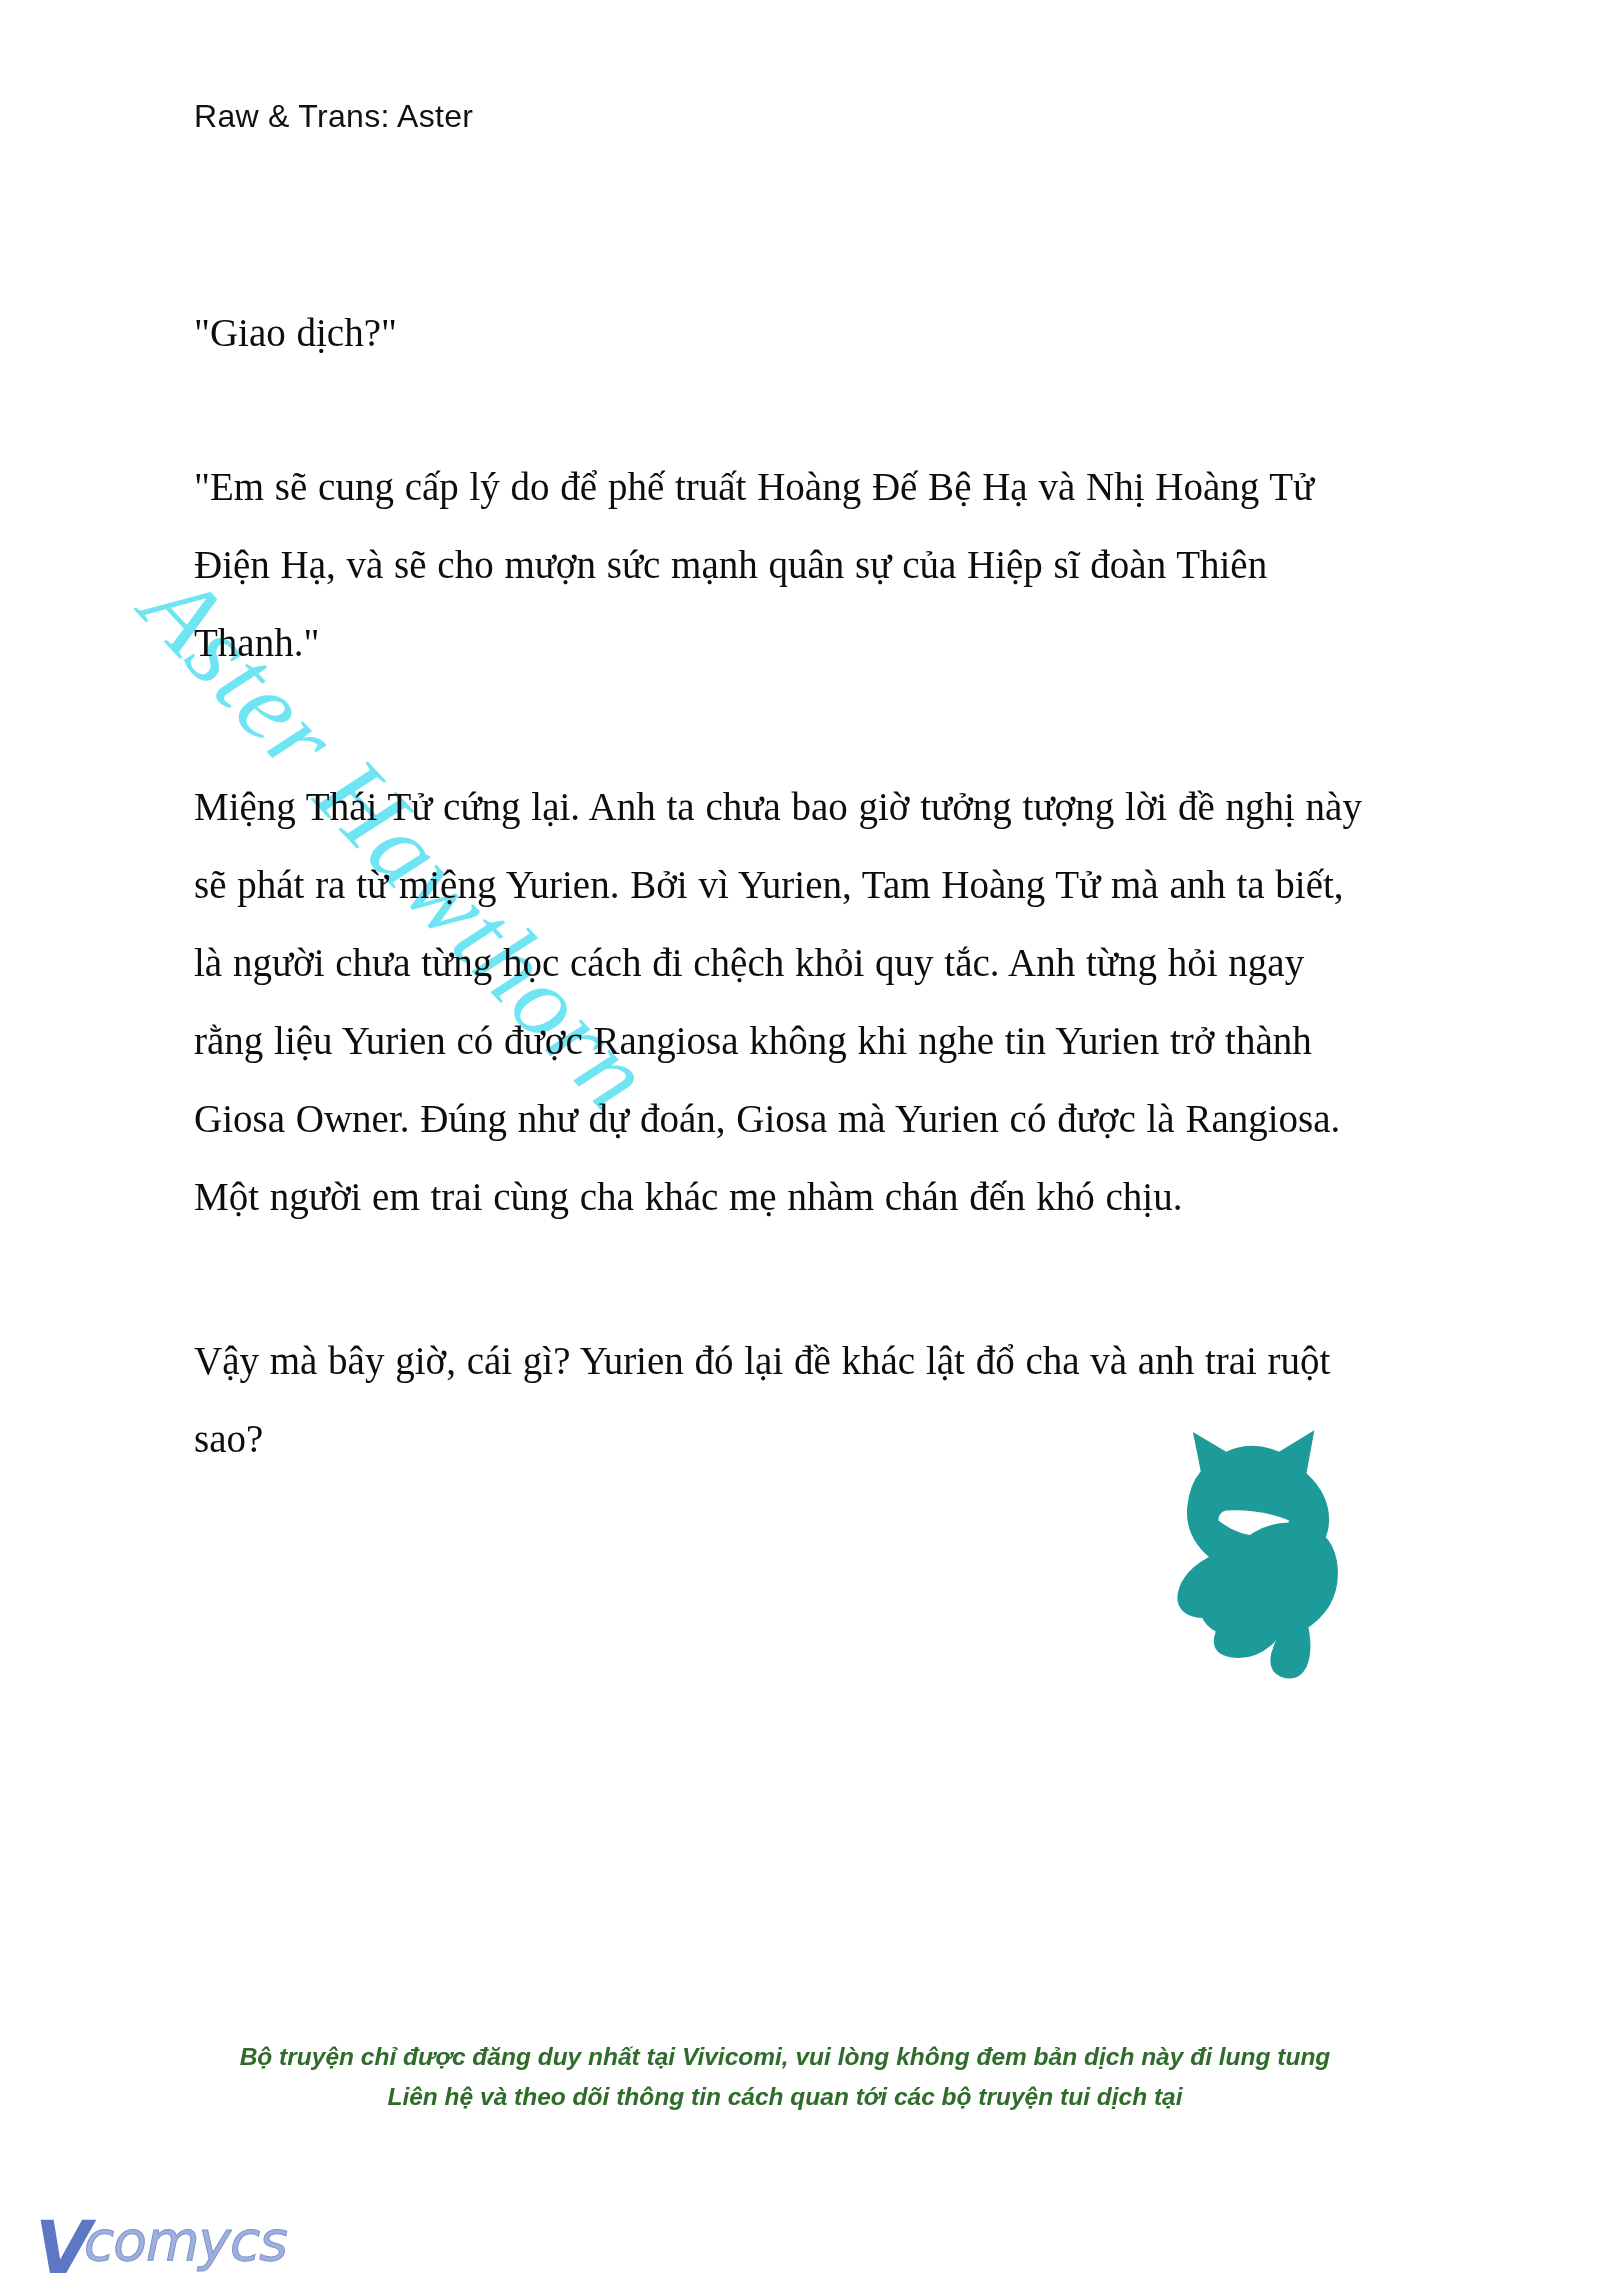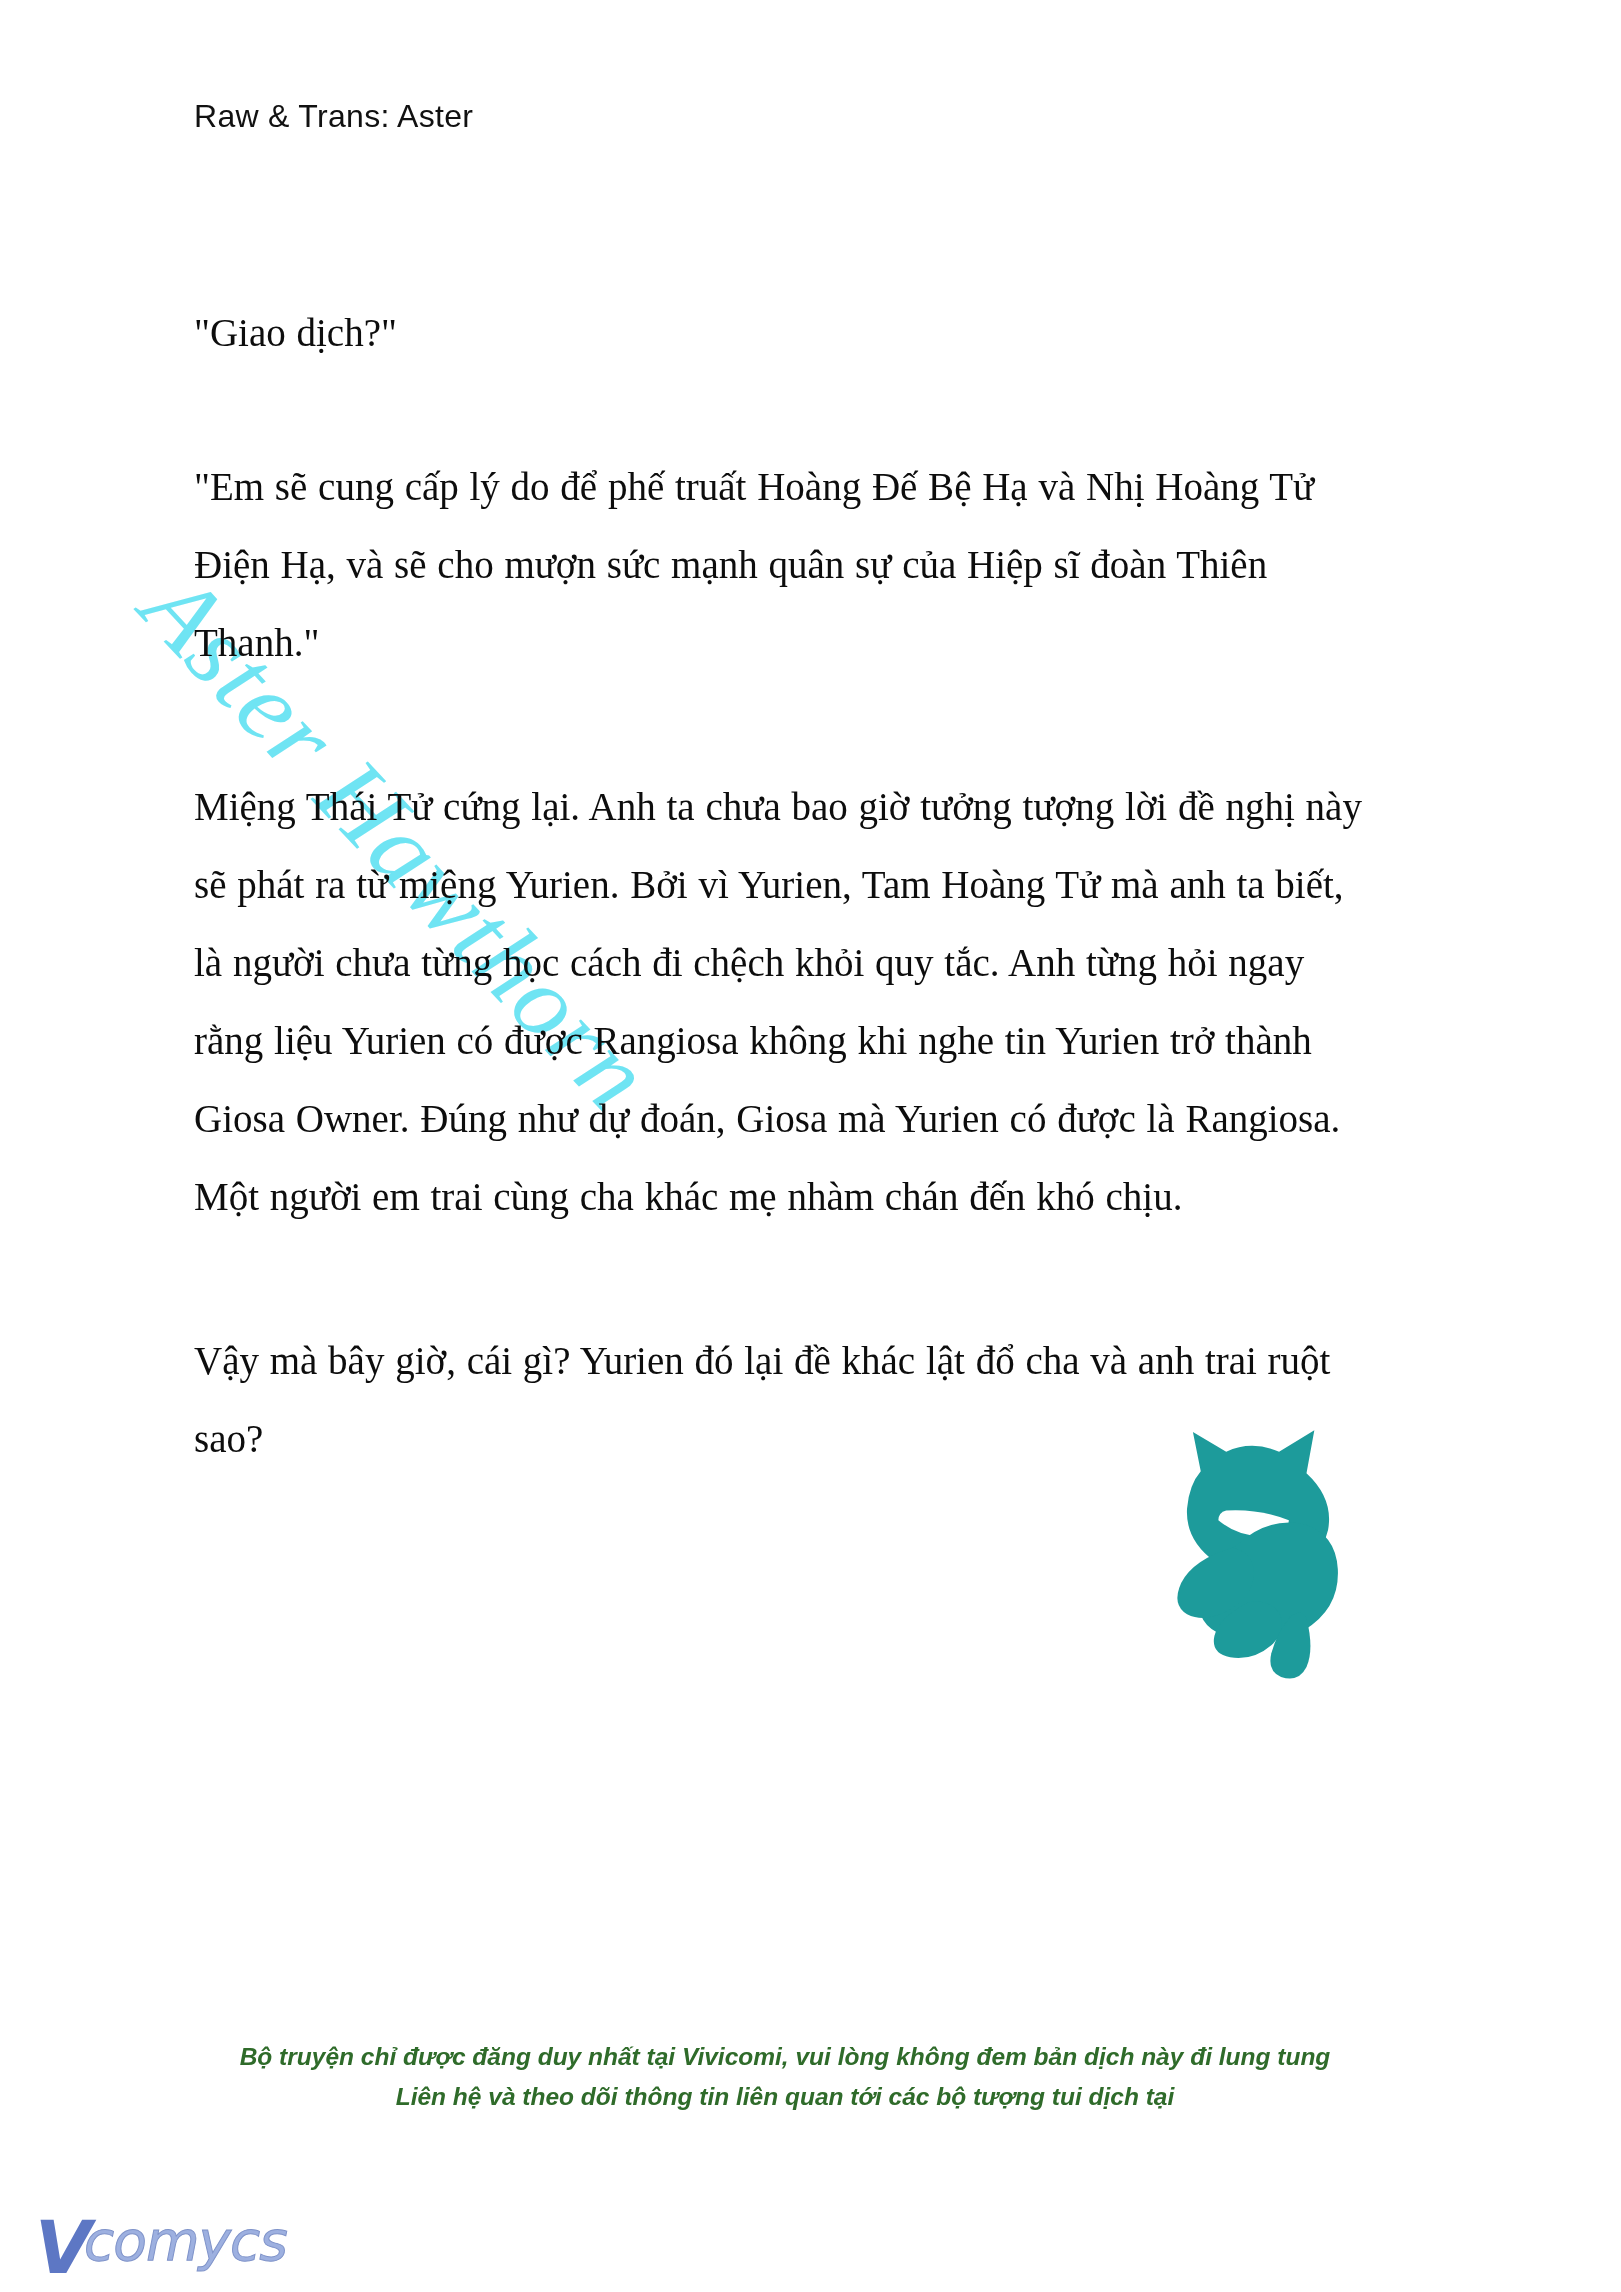--- a/index.html
+++ b/index.html
@@ -163,21 +163,21 @@
 
   <div class="content">
     <p class="para">"Giao dịch?"</p>
     <p class="para gap-big">"Em sẽ cung cấp lý do để phế truất Hoàng Đế Bệ Hạ và Nhị Hoàng Tử Điện Hạ, và sẽ cho mượn sức mạnh quân sự của Hiệp sĩ đoàn Thiên Thanh."</p>
     <p class="para gap-big">Miệng Thái Tử cứng lại. Anh ta chưa bao giờ tưởng tượng lời đề nghị này sẽ phát ra từ miệng Yurien. Bởi vì Yurien, Tam Hoàng Tử mà anh ta biết, là người chưa từng học cách đi chệch khỏi quy tắc. Anh từng hỏi ngay rằng liệu Yurien có được Rangiosa không khi nghe tin Yurien trở thành Giosa Owner. Đúng như dự đoán, Giosa mà Yurien có được là Rangiosa. Một người em trai cùng cha khác mẹ nhàm chán đến khó chịu.</p>
     <p class="para">Vậy mà bây giờ, cái gì? Yurien đó lại đề khác lật đổ cha và anh trai ruột sao?</p>
   </div>
 
   <div class="footer-notice">
     <div>Bộ truyện chỉ được đăng duy nhất tại Vivicomi, vui lòng không đem bản dịch này đi lung tung</div>
-    <div>Liên hệ và theo dõi thông tin liên quan tới các bộ tượng tui dịch tại</div>
+    <div>Liên hệ và theo dõi thông tin cách quan tới các bộ truyện tui dịch tại</div>
   </div>
 
   <div class="logo">
     <span class="logo-v">V</span>
     <span class="logo-text">comycs</span>
   </div>
 
 </div>
 
 

